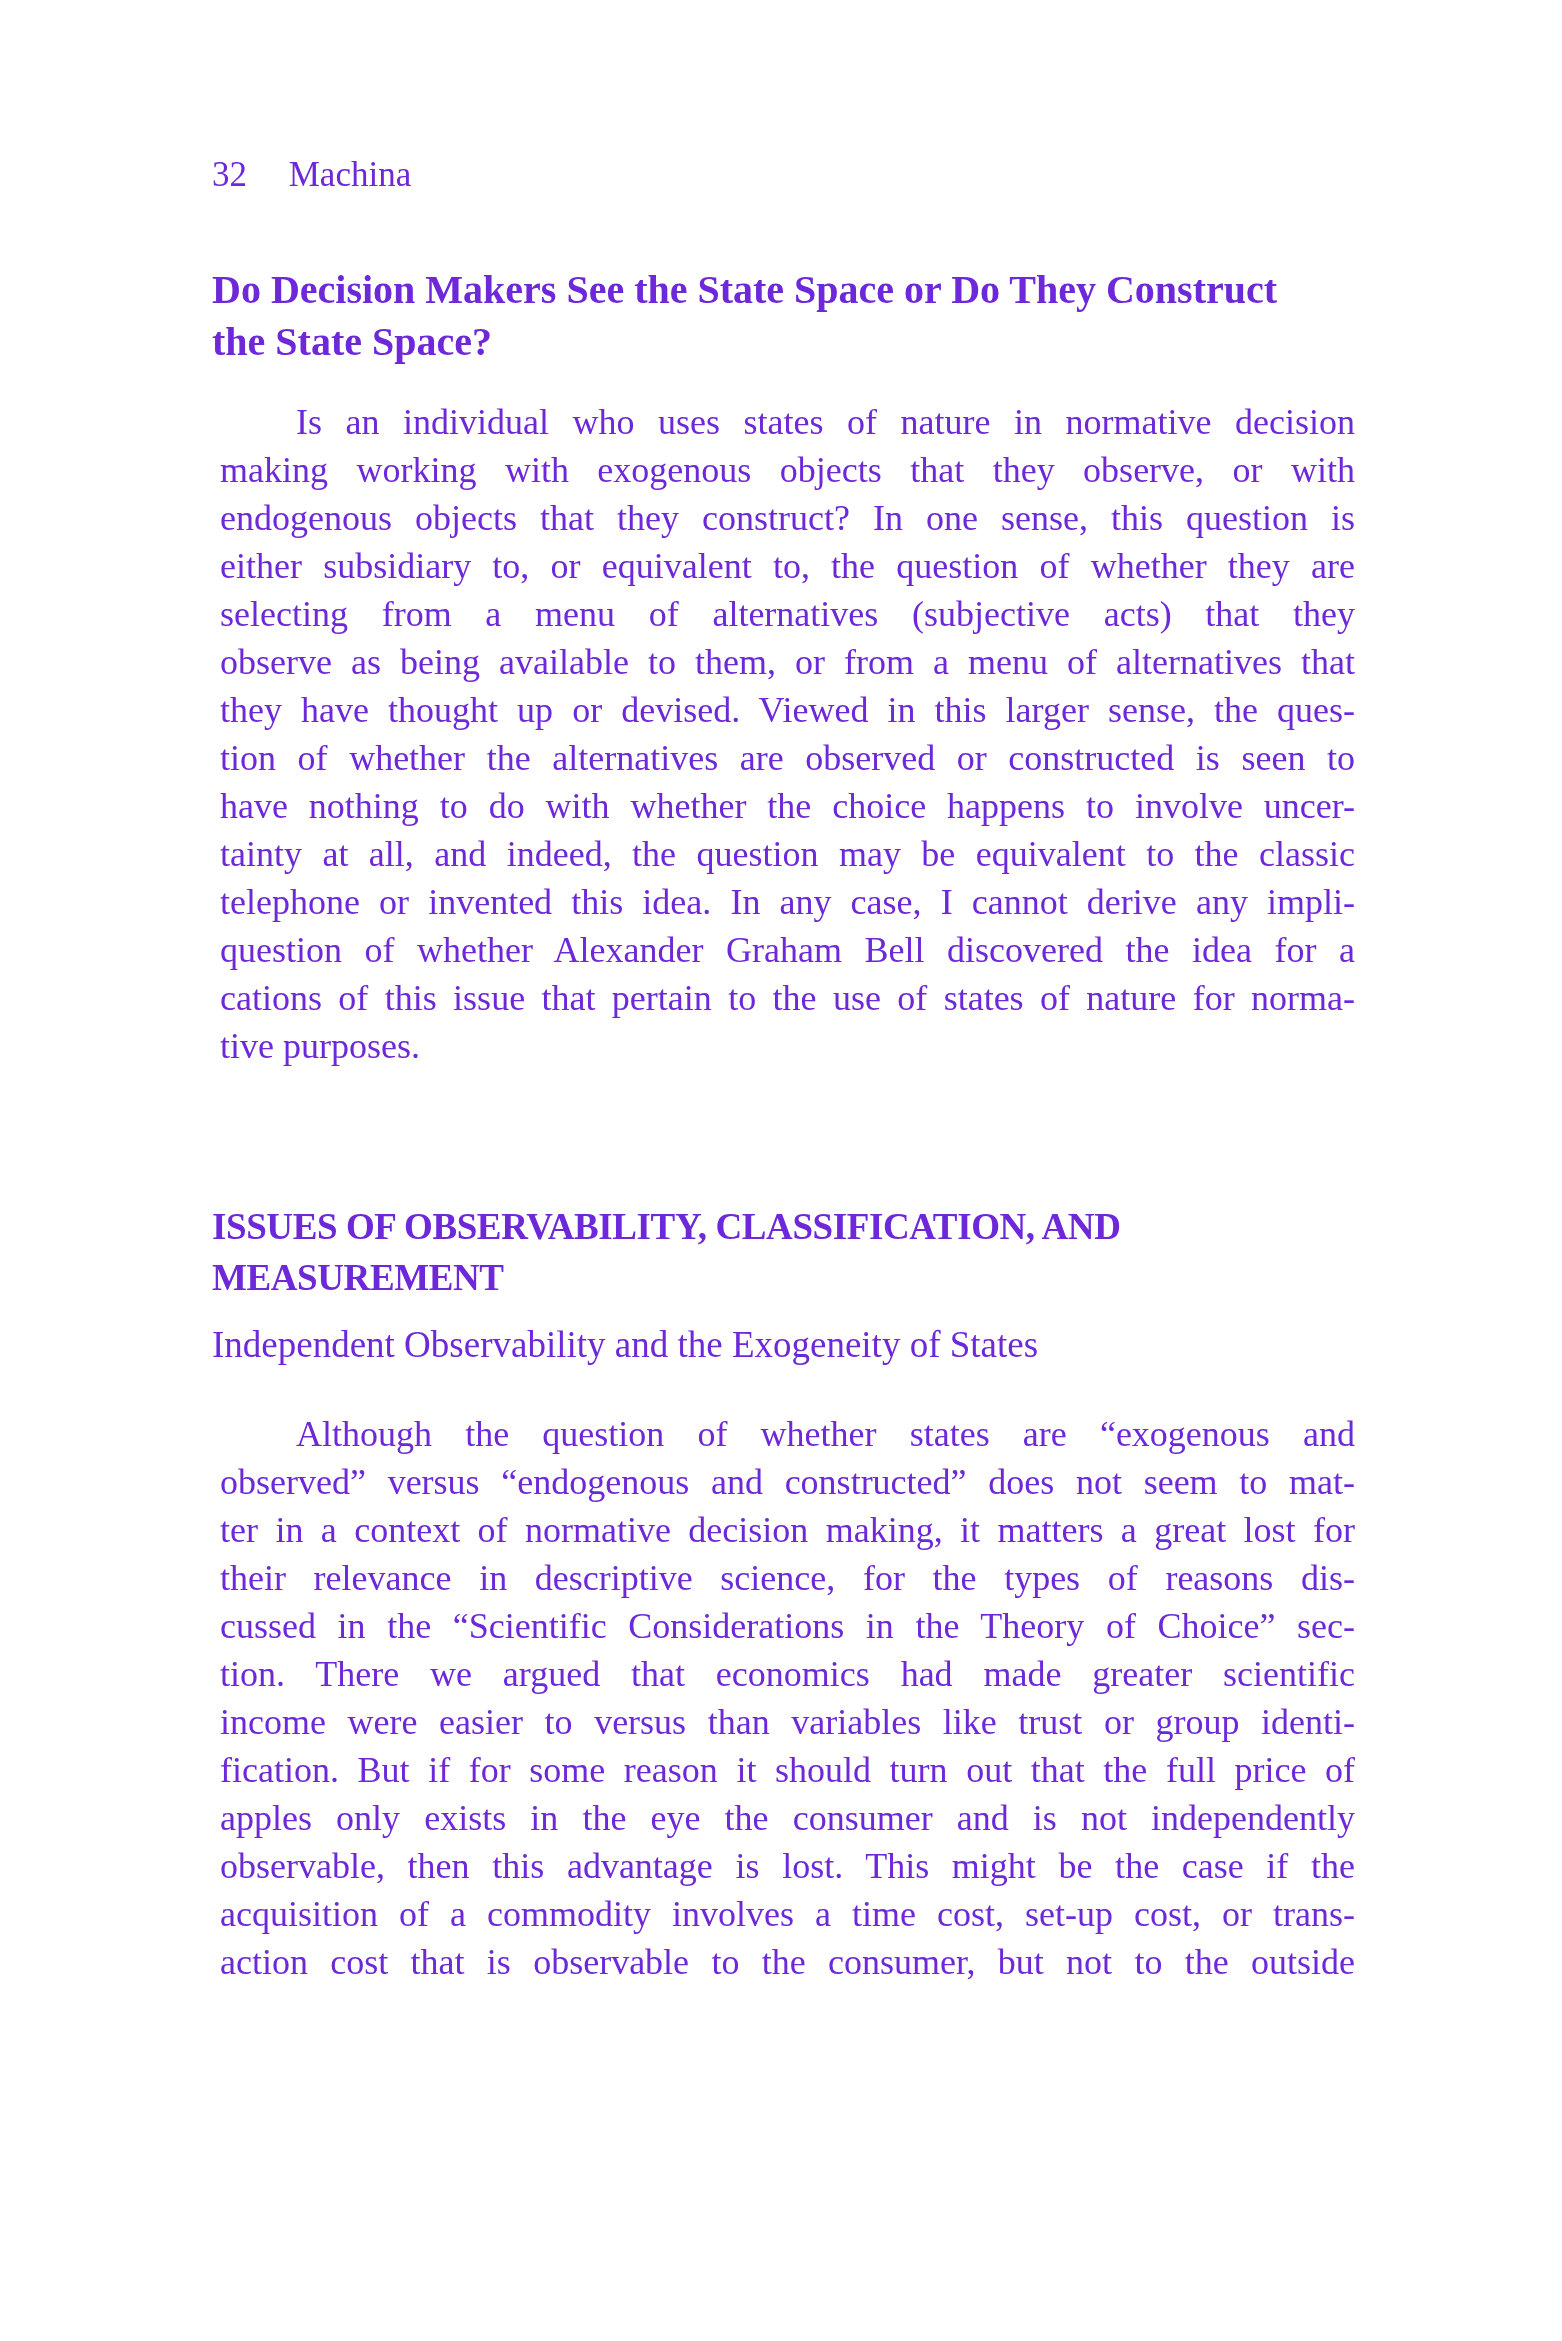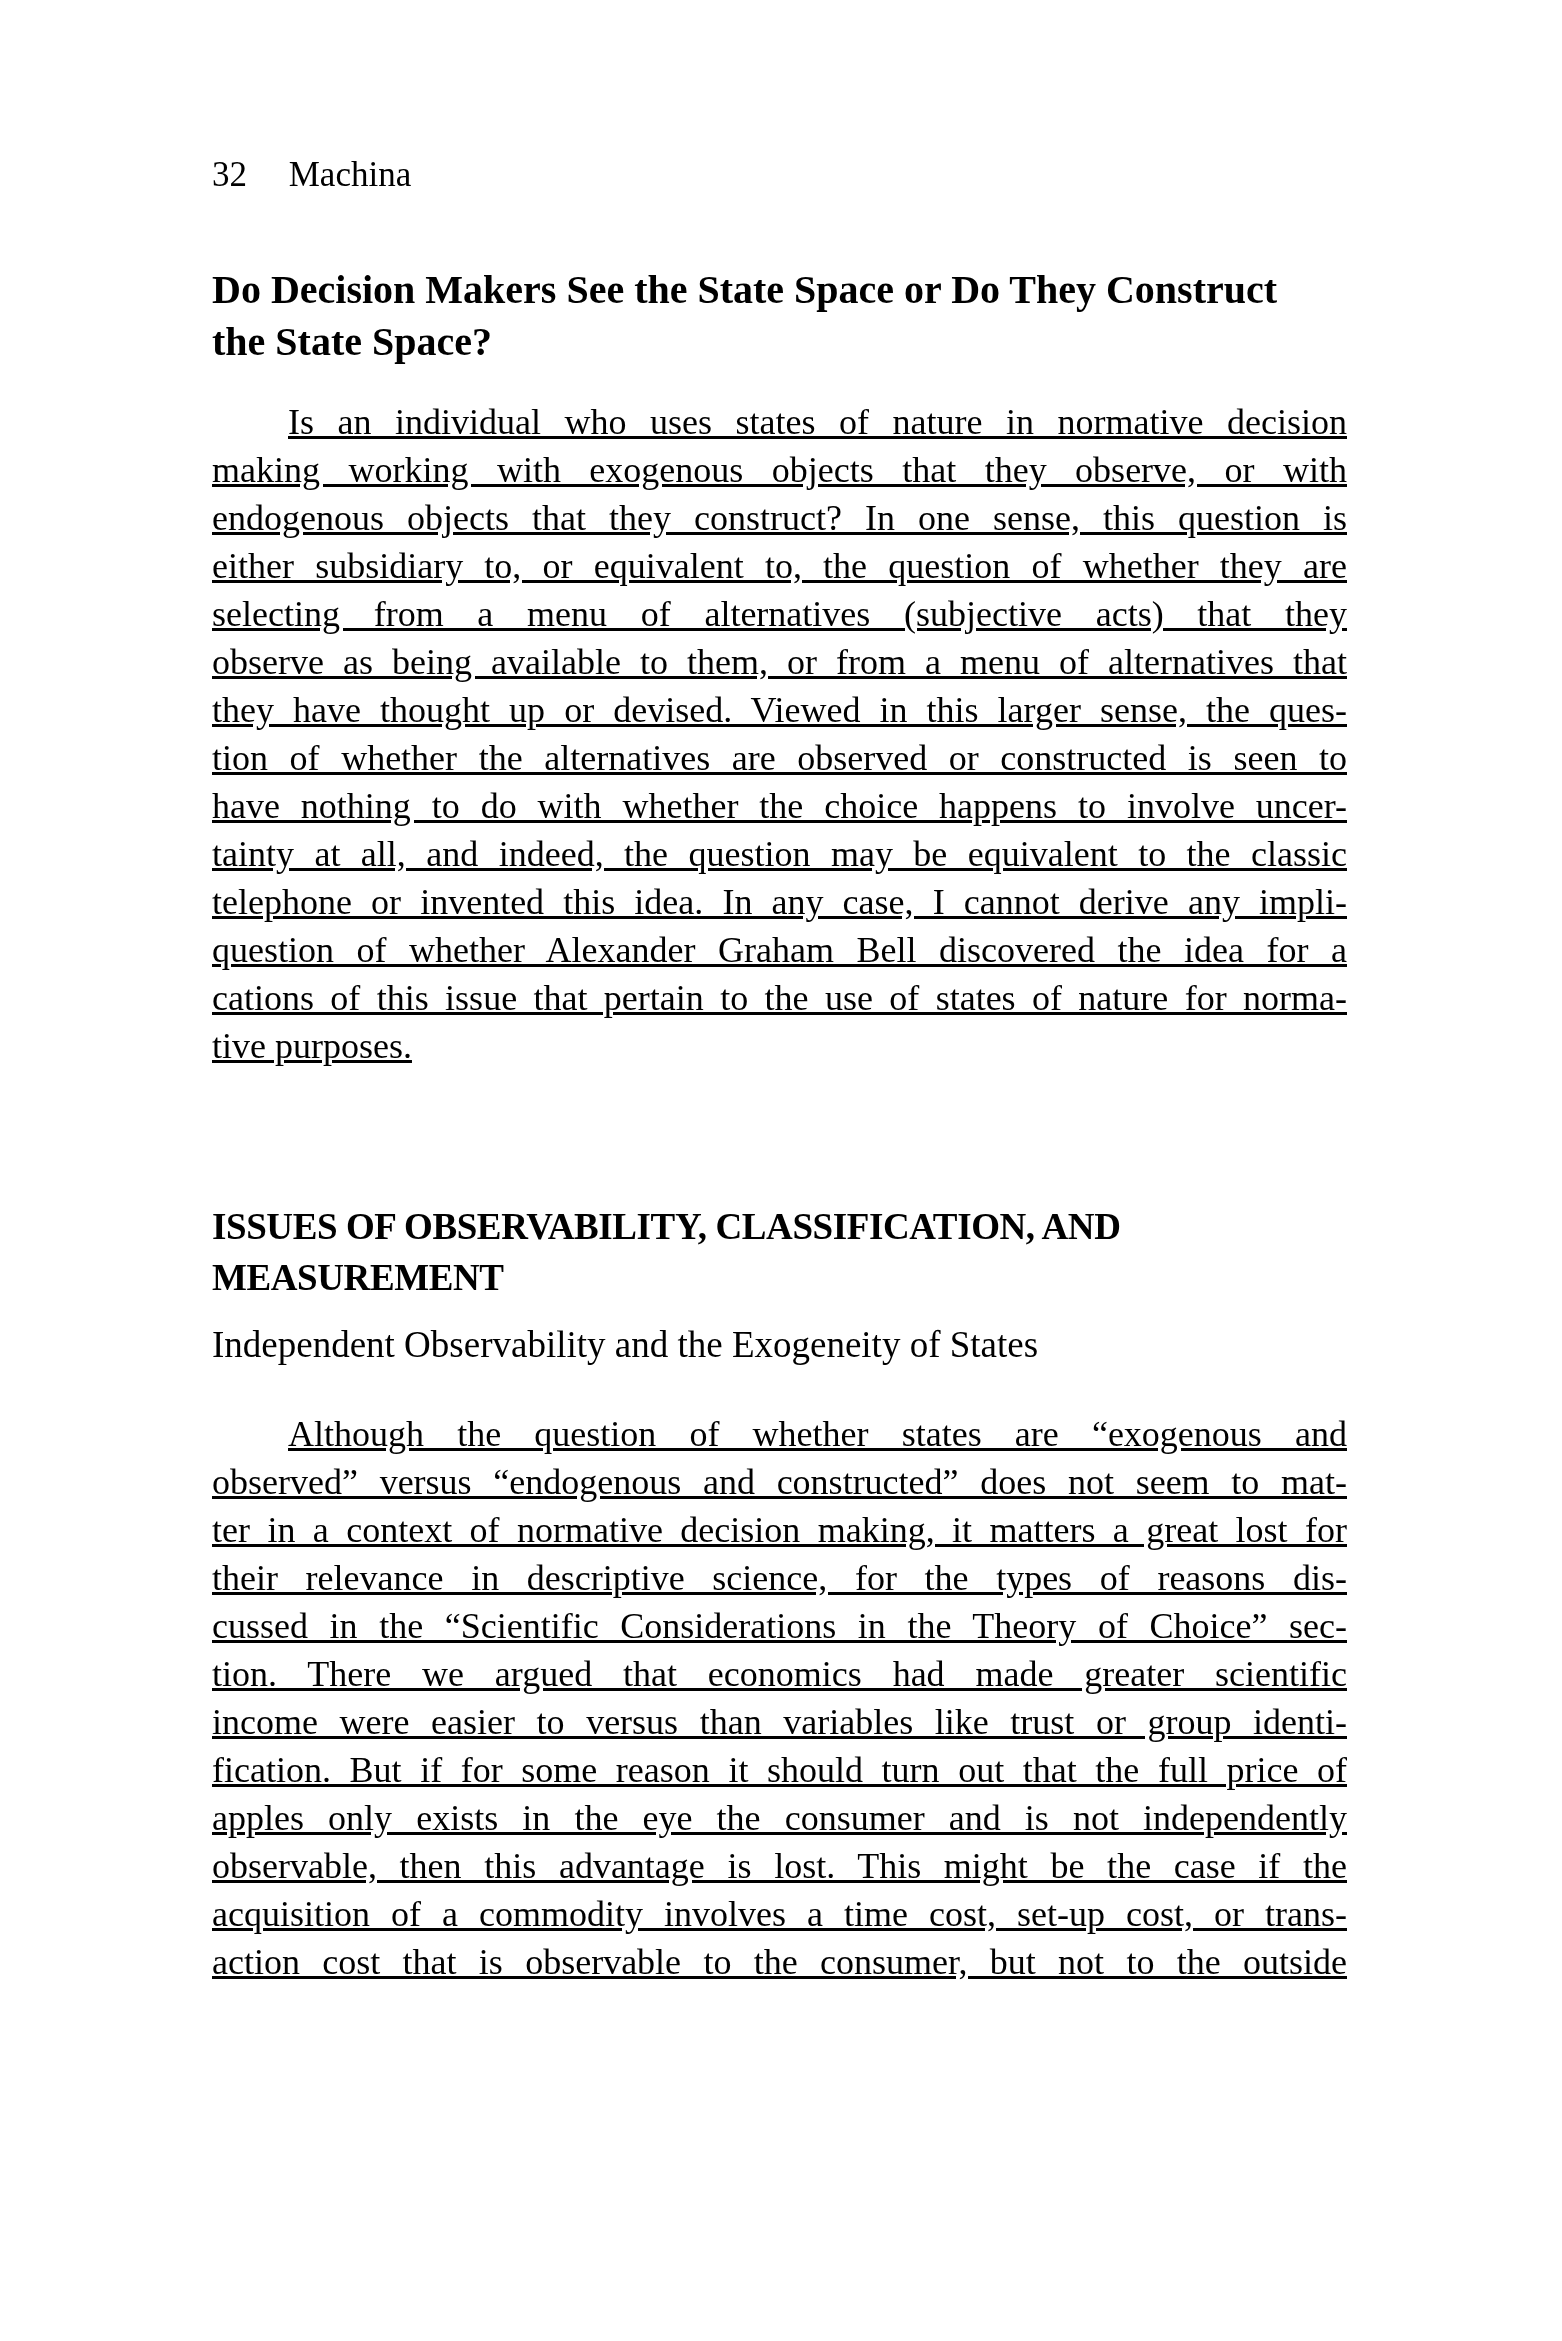--- a/index.html
+++ b/index.html
@@ -5,21 +5,21 @@
   html, body {
     margin: 0;
     padding: 0;
     background: #ffffff;
   }
   .page {
     position: relative;
     width: 1562px;
     height: 2342px;
     background: #ffffff;
-    color: #000000;
+    color: #6d28d9;
     font-family: "Liberation Serif", "DejaVu Serif", serif;
     overflow: hidden;
   }
 
   
   .running-header {
     position: absolute;
     left: 212px;
     top: 156px;
     font-size: 35px;
@@ -36,23 +36,22 @@
     top: 264px;
     font-size: 40px;
     font-weight: bold;
     line-height: 52px;
   }
   .chapter-heading .hline { white-space: nowrap; }
 
   
   .para {
     position: absolute;
-    left: 212px;
+    left: 220px;
     width: 1135px;
-    text-decoration: underline;
   }
   .para-1 { top: 398px; }
   .para-2 { top: 1410px; }
   .bline {
     font-size: 36px;
     line-height: 48px;
     height: 48px;
     text-align: justify;
     text-align-last: justify;
   }

